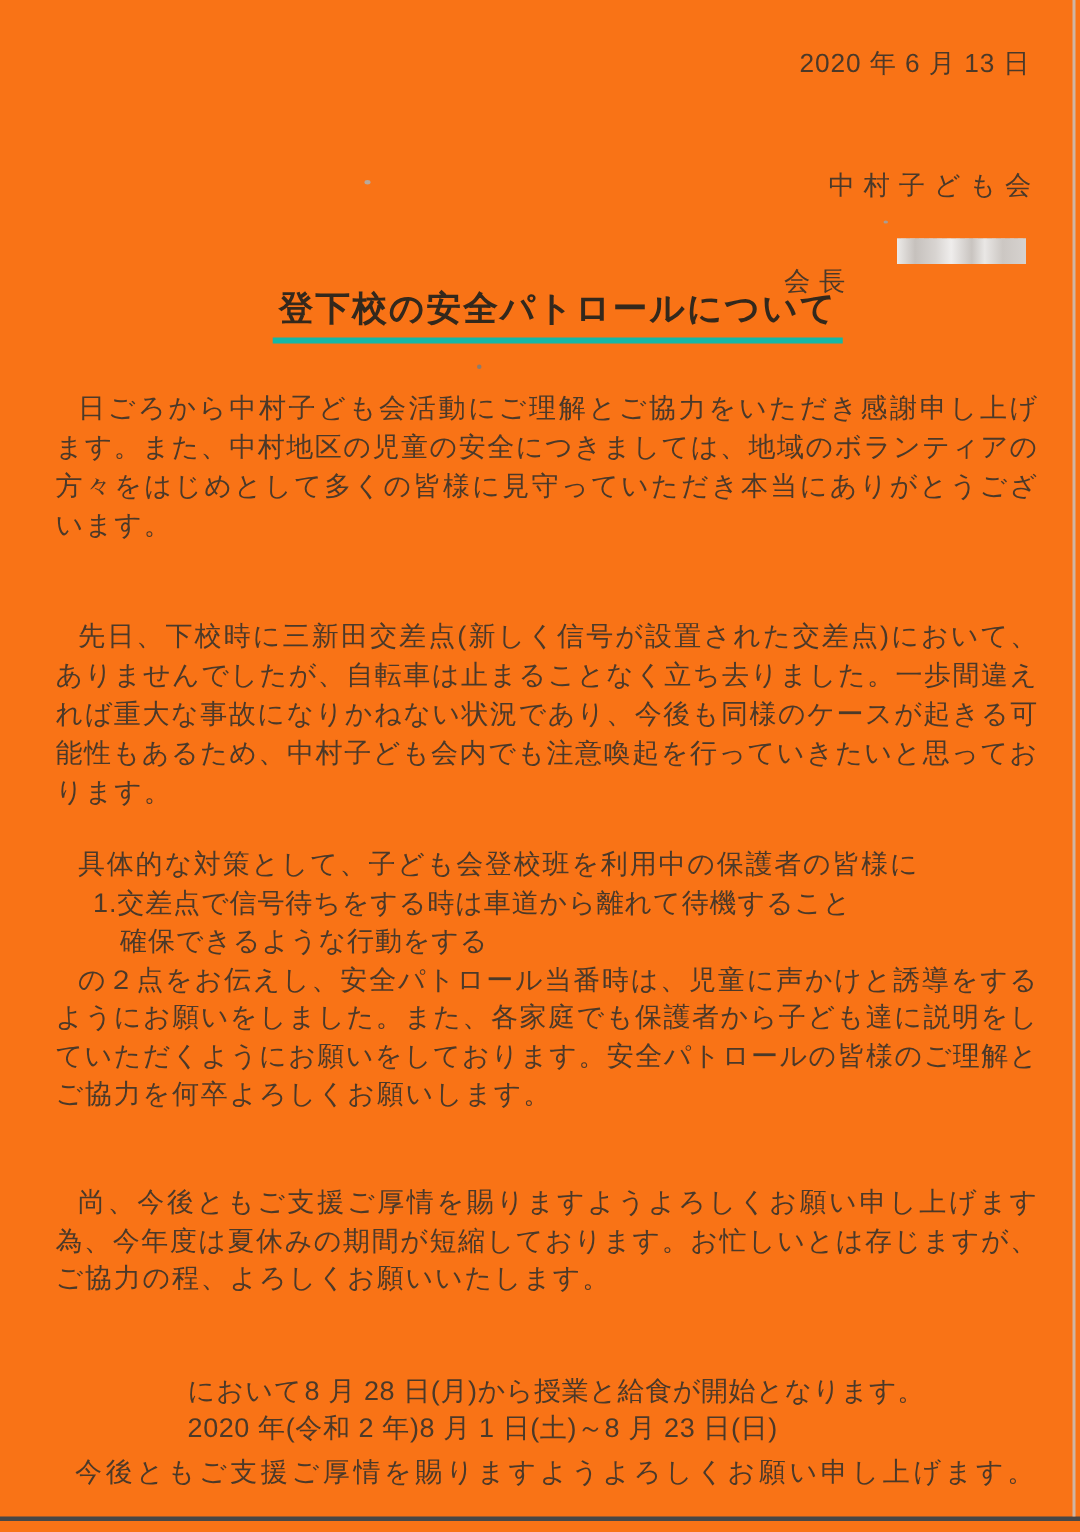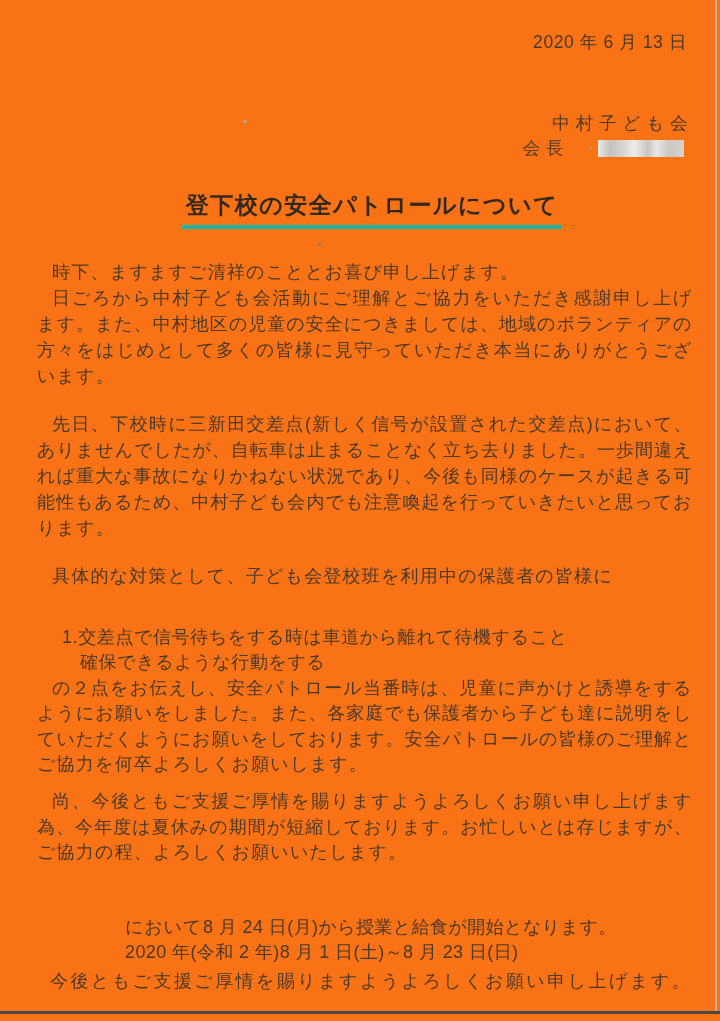--- a/index.html
+++ b/index.html
@@ -16,21 +16,21 @@
     overflow:hidden;
     font-family:Liberation Sans, sans-serif;
     color:var(--ink);
   }
   .abs{position:absolute;}
   
   .date{top:30px;right:33px;font-size:17.5px;letter-spacing:.6px;white-space:pre;}
   .addressee{top:58px;left:42px;font-size:17.5px;letter-spacing:.2px;white-space:pre;}
   .sender-org{top:111px;right:32px;font-size:17.5px;letter-spacing:.5px;white-space:pre;}
   .sender-row{top:136px;right:36px;display:flex;align-items:center;font-size:17.5px;}
-  .sender-title{letter-spacing:.5px;white-space:pre;margin-right:34px;}
+  .sender-title{letter-spacing:.5px;white-space:pre;margin-right:34px;margin-top:39px;}
   .redacted{
     width:86px;height:17px;
     background-color:#dcd8d5;
     background-image:
       linear-gradient(90deg,#eceae8 0%,#c6c1bd 14%,#d8d4d1 30%,#efedec 42%,#c9c4c0 58%,#e9e7e5 68%,#ccc7c3 82%,#d6d2cf 100%),
       repeating-linear-gradient(90deg,rgba(92,82,74,.16) 0 3px,rgba(255,255,255,.22) 3px 6px),
       repeating-linear-gradient(0deg,rgba(92,82,74,.12) 0 3px,rgba(255,255,255,.18) 3px 6px);
     background-blend-mode:normal,multiply,multiply;
   }
   
@@ -48,21 +48,21 @@
     font-size:18px;letter-spacing:1.2px;
     line-height:26px;height:26px;white-space:pre;
   }
   .lh255 .line{line-height:25.5px;height:25.5px;}
   .line.full{
     white-space:normal;width:655px;
     letter-spacing:.5px;
     text-align:justify;text-align-last:justify;
   }
   .ind-para{padding-left:15px;}
-  .ind-list{padding-left:25px;letter-spacing:.6px;margin-top:35px;}
+  .ind-list{padding-left:25px;letter-spacing:.6px;}
   .ind-list2{padding-left:43px;letter-spacing:.6px;}
   #greeting{top:259px;}
   #incident{top:411px;}
   #measures{top:564px;}
   #notice{top:789px;}
   
   #summer{top:889px;left:95px;font-size:18px;}
   #summer .row{height:25.5px;line-height:25.5px;white-space:pre;}
   #summer .label{letter-spacing:.8px;margin-right:18px;}
   #summer .val{letter-spacing:.4px;}
@@ -92,21 +92,20 @@
   <div class="abs sender-org">中 村 子 ど も 会</div>
 
   <div class="abs sender-row">
     <span class="sender-title">会 長</span>
     <span class="redacted"></span>
   </div>
 
   <div class="abs title">登下校の安全パトロールについて</div>
 
   <div class="block" id="greeting">
-      <div class="line ind-para">時下、ますますご清祥のこととお喜び申し上げます。</div>
       <div class="line ind-para full">日ごろから中村子ども会活動にご理解とご協力をいただき感謝申し上げ</div>
       <div class="line full">ます。また、中村地区の児童の安全につきましては、地域のボランティアの</div>
       <div class="line full">方々をはじめとして多くの皆様に見守っていただき本当にありがとうござ</div>
       <div class="line">います。</div>
     </div>
 
   <div class="block" id="incident">
       <div class="line ind-para full">先日、下校時に三新田交差点(新しく信号が設置された交差点)において、</div>
       <div class="line full">ありませんでしたが、自転車は止まることなく立ち去りました。一歩間違え</div>
       <div class="line full">れば重大な事故になりかねない状況であり、今後も同様のケースが起きる可</div>
@@ -128,21 +127,21 @@
       <div class="line ind-para full">尚、今後ともご支援ご厚情を賜りますようよろしくお願い申し上げます</div>
       <div class="line full">為、今年度は夏休みの期間が短縮しております。お忙しいとは存じますが、</div>
       <div class="line">ご協力の程、よろしくお願いいたします。</div>
     </div>
 
   <div class="abs" id="summer">
     <div class="row">
       <span class="label">において</span>
       <span class="val">2020 年(令和 2 年)8 月 1 日(土)～8 月 23 日(日)</span>
     </div>
-    <div class="row row2 val">8 月 24 日(月)から授業と給食が開始となります。</div>
+    <div class="row row2 val">8 月 28 日(月)から授業と給食が開始となります。</div>
   </div>
 
   <div class="abs" id="closing">今後ともご支援ご厚情を賜りますようよろしくお願い申し上げます。</div>
 
   <div class="abs bottom-line"></div>
   <div class="abs right-edge"></div>
   <div class="abs speck speck1"></div>
   <div class="abs speck speck2"></div>
   <div class="abs speck speck3"></div>
 

